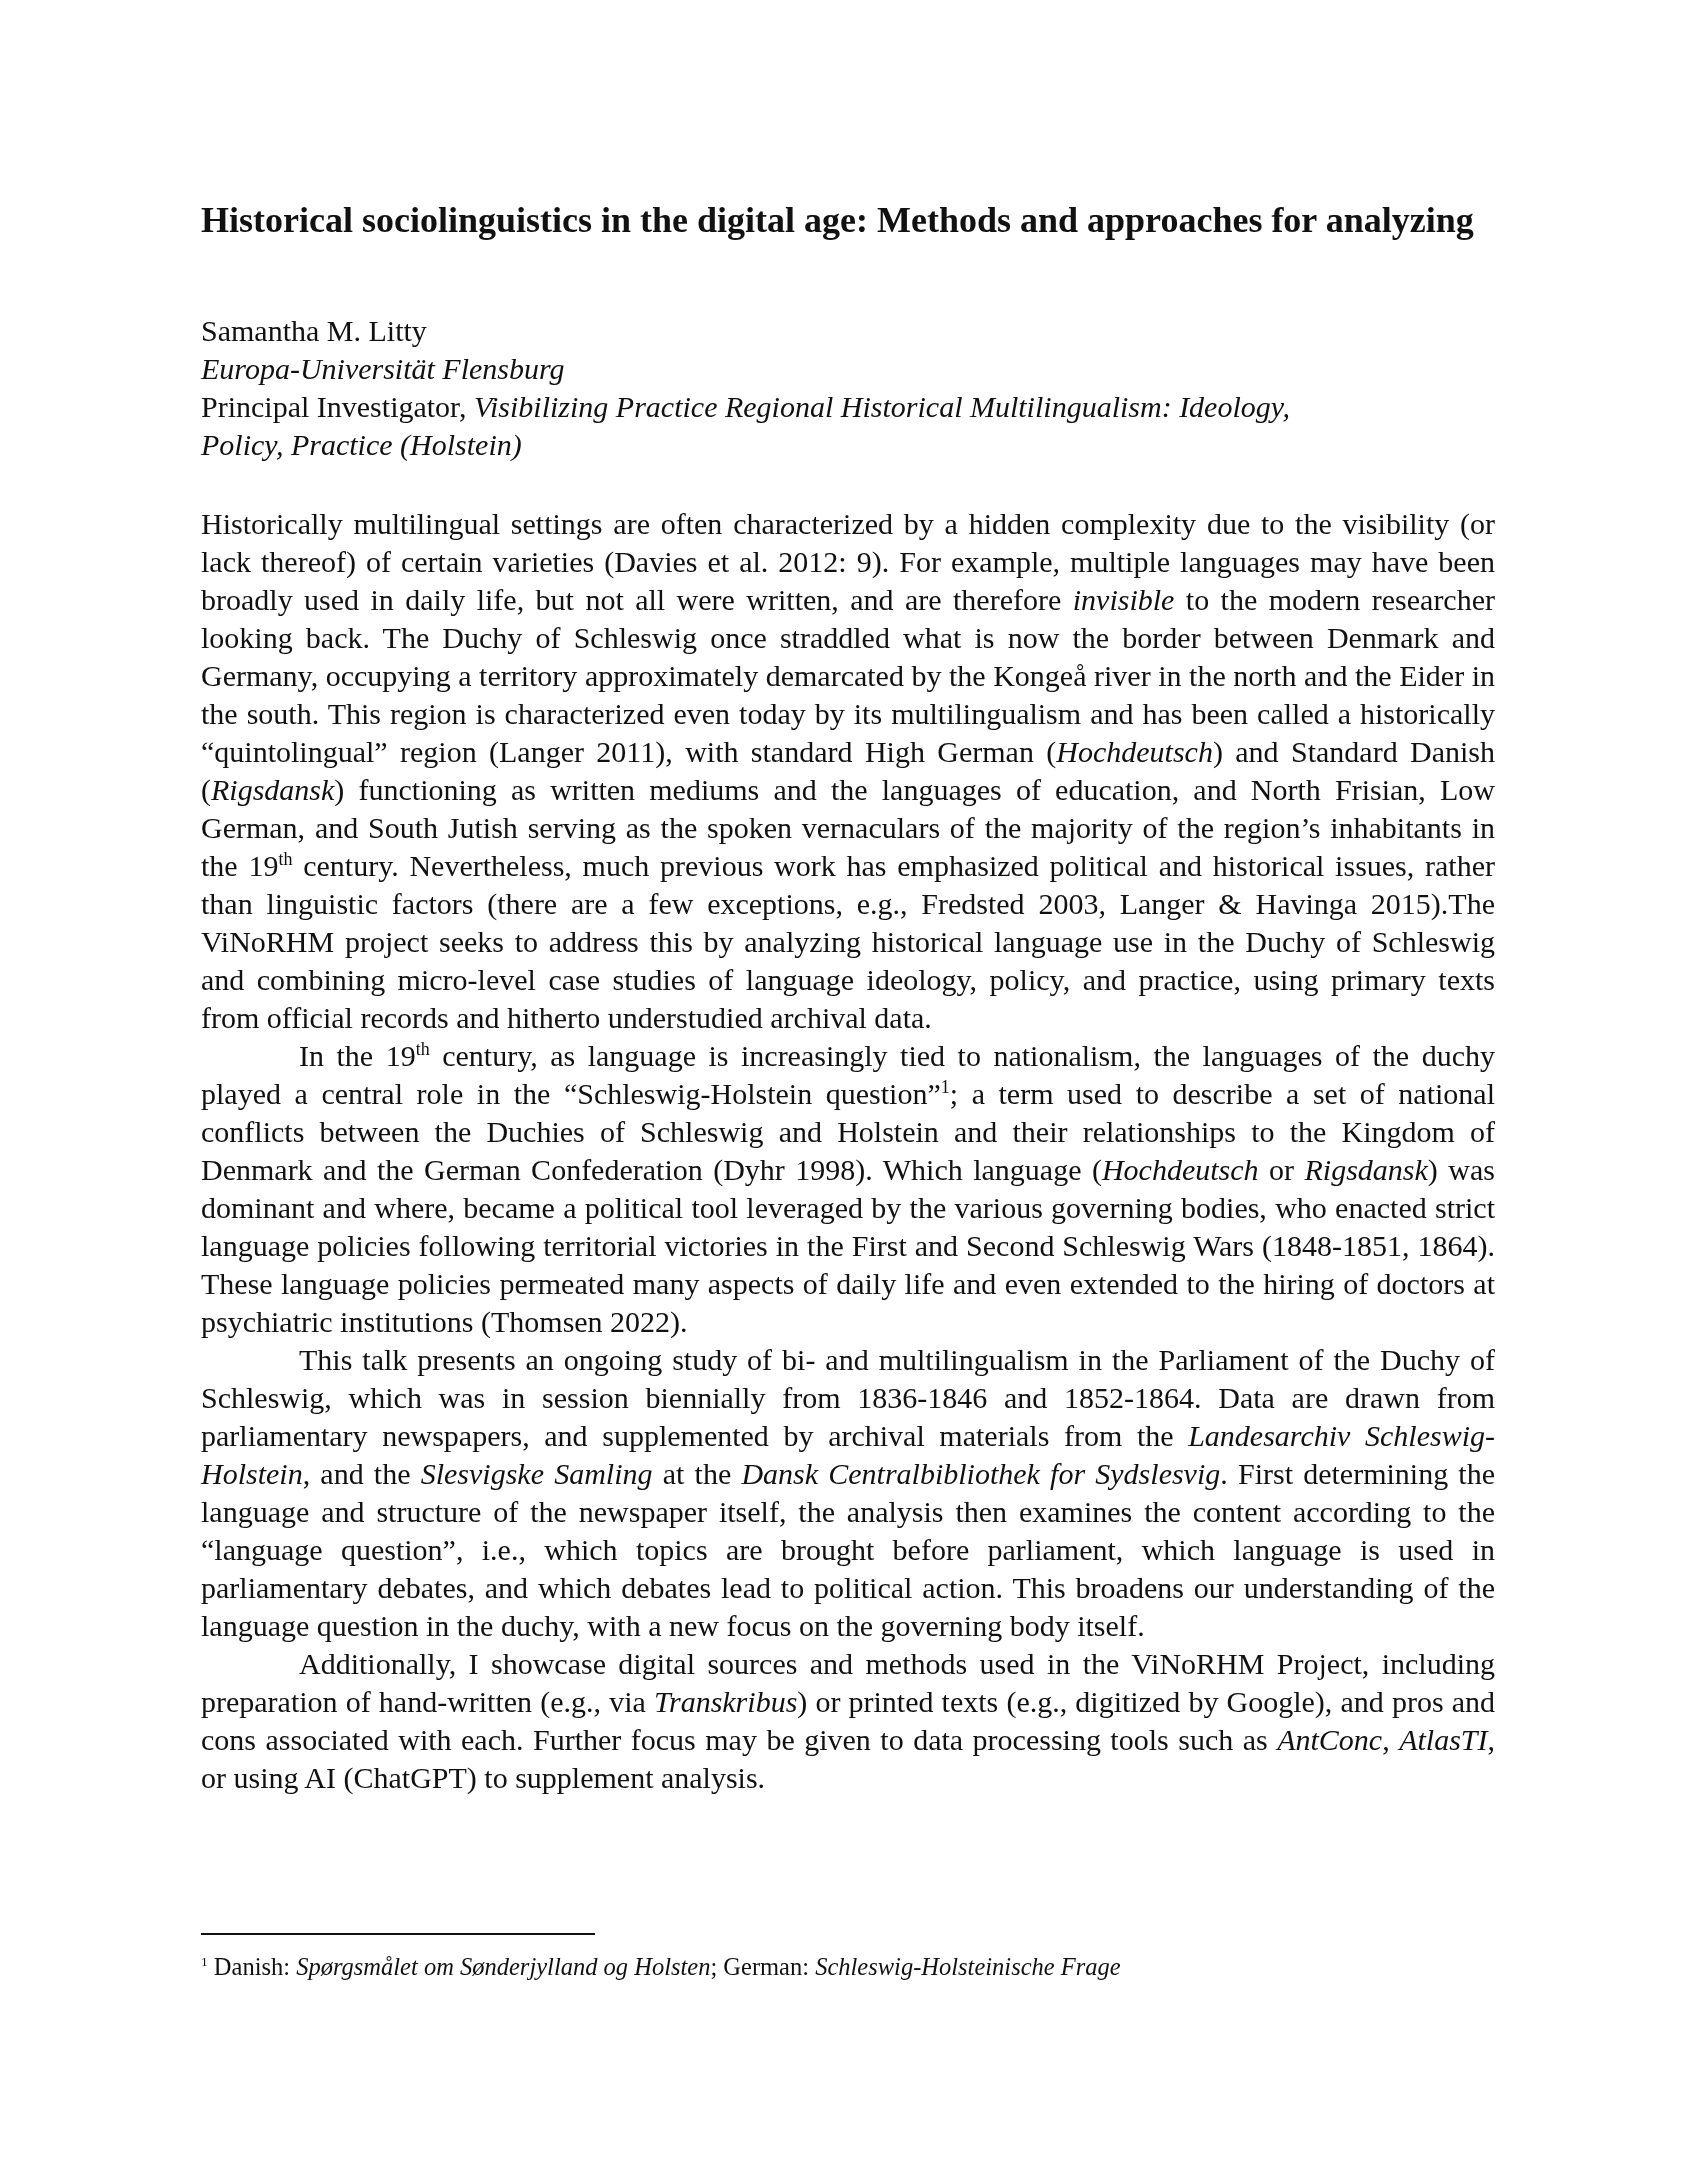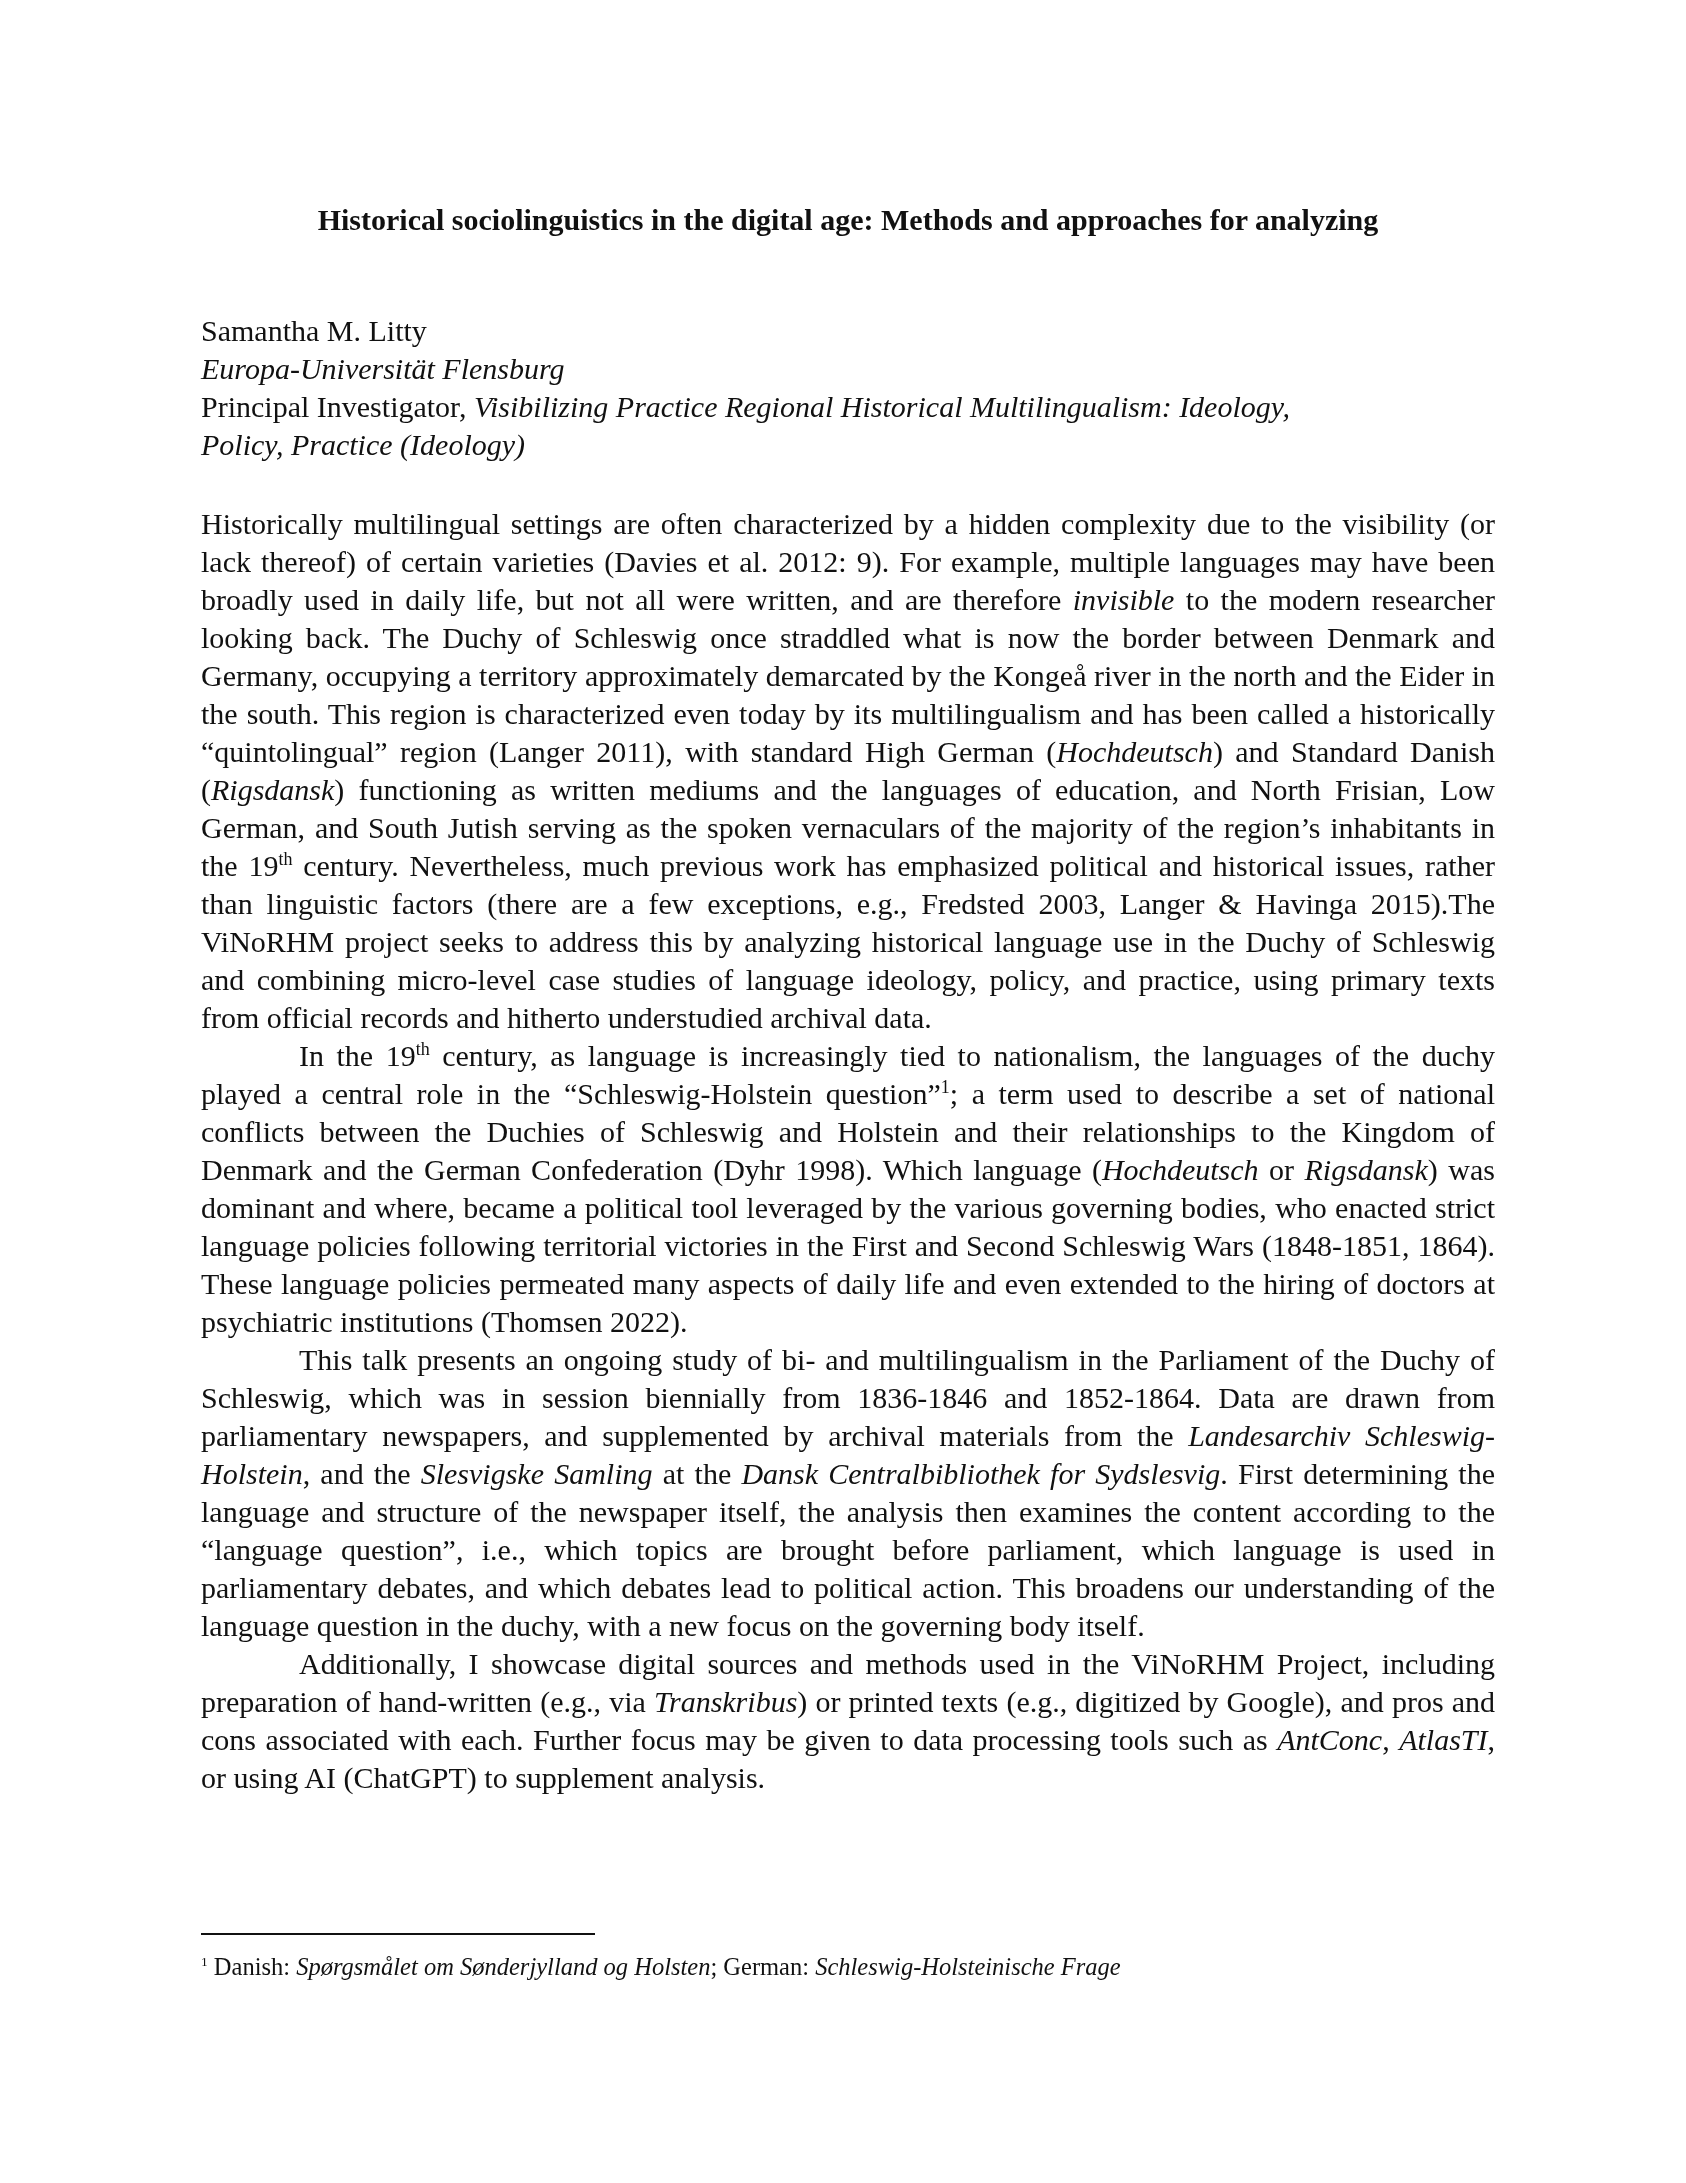--- a/index.html
+++ b/index.html
@@ -1,20 +1,20 @@
 <!DOCTYPE html>
 <html style="font-size:12.3px"><head>
 <meta charset="utf-8">
 <style>
   html, body { margin: 0; padding: 0; background: #ffffff; }
   body { width: 1687px; height: 2183px; position: relative; overflow: hidden;
          font-family: "Liberation Serif", "DejaVu Serif", serif; color: #111; }
   .page { position: absolute; left: 201px; top: 0; width: 1294px; }
-  .title { position: absolute; top: 201px; left: 0; width: 1294px; text-align: center;
-           font-weight: bold; font-size: 30px; line-height: 38px; }
+  .title { position: absolute; top: 201px; left: 0; width: 1294px; 
+           font-weight: bold; font-size: 36px; line-height: 38px; }
   .author-block { position: absolute; top: 312px; left: 0; width: 1294px;
                   font-size: 30px; line-height: 38px; }
   .author-block div { white-space: nowrap; }
   .body-text { position: absolute; top: 505px; left: 0; width: 1294px;
                font-size: 30px; line-height: 38px; }
   .body-text p { margin: 0; text-align: justify; text-align-last: left; }
   .body-text p.indent { text-indent: 98px; }
   i, em { }
   sup { font-size: 60%; line-height: 0; vertical-align: super; }
   .rule { position: absolute; top: 1933px; left: 0; width: 394px; height: 1.5px; background: #111; }
@@ -27,21 +27,21 @@
 <div class="page">
 
   <div class="title">
     <div>Historical sociolinguistics in the digital age: Methods and approaches for analyzing</div>
   </div>
 
   <div class="author-block">
     <div>Samantha M. Litty</div>
     <div><i>Europa-Universität Flensburg</i></div>
     <div><span>Principal Investigator, </span><i>Visibilizing Practice Regional Historical Multilingualism: Ideology,</i></div>
-    <div><i>Policy, Practice (Ideology)</i></div>
+    <div><i>Policy, Practice (Holstein)</i></div>
   </div>
 
   <div class="body-text">
     <p><span>Historically multilingual settings are often characterized by a hidden complexity due to the visibility (or lack thereof) of certain varieties (Davies et al. 2012: 9). For example, multiple languages may have been broadly used in daily life, but not all were written, and are therefore </span><i>invisible</i><span> to the modern researcher looking back. The Duchy of Schleswig once straddled what is now the border between Denmark and Germany, occupying a territory approximately demarcated by the Kongeå river in the north and the Eider in the south. This region is characterized even today by its multilingualism and has been called a historically “quintolingual” region (Langer 2011), with standard High German (</span><i>Hochdeutsch</i><span>) and Standard Danish (</span><i>Rigsdansk</i><span>) functioning as written mediums and the languages of education, and North Frisian, Low German, and South Jutish serving as the spoken vernaculars of the majority of the region’s inhabitants in the 19</span><sup>th</sup><span> century. Nevertheless, much previous work has emphasized political and historical issues, rather than linguistic factors (there are a few exceptions, e.g., Fredsted 2003, Langer &amp; Havinga 2015).The ViNoRHM project seeks to address this by analyzing historical language use in the Duchy of Schleswig and combining micro-level case studies of language ideology, policy, and practice, using primary texts from official records and hitherto understudied archival data.</span></p>
 
     <p class="indent"><span>In the 19</span><sup>th</sup><span> century, as language is increasingly tied to nationalism, the languages of the duchy played a central role in the “Schleswig-Holstein question”</span><sup>1</sup><span>; a term used to describe a set of national conflicts between the Duchies of Schleswig and Holstein and their relationships to the Kingdom of Denmark and the German Confederation (Dyhr 1998). Which language (</span><i>Hochdeutsch</i><span> or </span><i>Rigsdansk</i><span>) was dominant and where, became a political tool leveraged by the various governing bodies, who enacted strict language policies following territorial victories in the First and Second Schleswig Wars (1848-1851, 1864). These language policies permeated many aspects of daily life and even extended to the hiring of doctors at psychiatric institutions (Thomsen 2022).</span></p>
 
     <p class="indent"><span>This talk presents an ongoing study of bi- and multilingualism in the Parliament of the Duchy of Schleswig, which was in session biennially from 1836-1846 and 1852-1864. Data are drawn from parliamentary newspapers, and supplemented by archival materials from the </span><i>Landesarchiv Schleswig-Holstein</i><span>, and the </span><i>Slesvigske Samling</i><span> at the </span><i>Dansk Centralbibliothek for Sydslesvig</i><span>. First determining the language and structure of the newspaper itself, the analysis then examines the content according to the “language question”, i.e., which topics are brought before parliament, which language is used in parliamentary debates, and which debates lead to political action. This broadens our understanding of the language question in the duchy, with a new focus on the governing body itself.</span></p>
 
     <p class="indent"><span>Additionally, I showcase digital sources and methods used in the ViNoRHM Project, including preparation of hand-written (e.g., via </span><i>Transkribus</i><span>) or printed texts (e.g., digitized by Google), and pros and cons associated with each. Further focus may be given to data processing tools such as </span><i>AntConc</i><span>, </span><i>AtlasTI</i><span>, or using AI (ChatGPT) to supplement analysis.</span></p>

